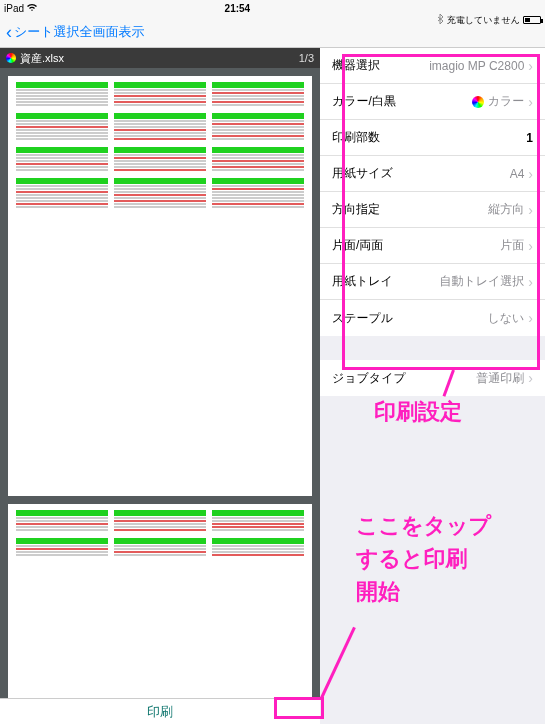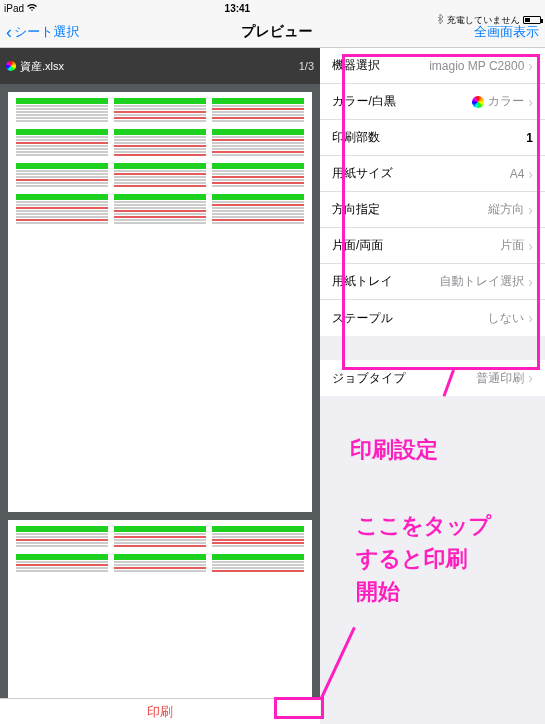--- a/index.html
+++ b/index.html
@@ -19,38 +19,38 @@
   .nav-bar { height: 32px; background: #f7f7f7; border-bottom: 1px solid #ccc; display: flex; align-items: center; padding: 0 6px; }
   .nav-left { flex: 0 0 auto; color: #007aff; font-size: 13px; display: flex; align-items: center; }
   .nav-left .chev { font-size: 18px; line-height: 1; margin-right: 2px; }
   .nav-title { flex: 1; text-align: center; font-weight: 700; font-size: 14px; }
   .nav-right { flex: 0 0 auto; color: #007aff; font-size: 13px; }
 
   .content { display: flex; height: calc(724px - 16px - 32px); }
 
   
   .preview-panel { width: 320px; background: #555b5d; display: flex; flex-direction: column; }
-  .preview-header { height: 36px; background: #3a3a3a; color: #fff; font-size: 11px; display: flex; align-items: center; padding: 0 6px; }
+  .preview-header { height: 20px; background: #3a3a3a; color: #fff; font-size: 11px; display: flex; align-items: center; padding: 0 6px; }
   .preview-header .fname { flex: 1; display: flex; align-items: center; gap: 4px; }
   .preview-header .pageno { color: #ddd; }
   .color-dot { width: 10px; height: 10px; border-radius: 50%; background: conic-gradient(red,orange,yellow,lime,cyan,blue,magenta,red); display: inline-block; }
 
   .preview-scroll { flex: 1; overflow: hidden; padding: 8px; }
   .page-thumb { background: #fff; width: 100%; margin-bottom: 8px; padding: 6px 8px; }
   .page-thumb.tall { height: 420px; }
   .page-thumb.short { height: 200px; }
   .sheet-block { margin-bottom: 6px; }
   .mini-row { display: flex; gap: 6px; }
   .mini-col { flex: 1; }
   .mini-line { height: 2px; margin: 1px 0; }
   .g { background: #ccc; }
   .r { background: #e35b5b; }
   .big-green { height: 6px; background: #1fd11f; }
 
-  .print-btn { height: 26px; background: #fff; border-top: 1px solid #ccc; display: flex; align-items: center; justify-content: center; color: #ef4444; font-size: 13px; font-weight: 500; }
+  .print-btn { height: 26px; background: #fff; border-top: 1px solid #ccc; display: flex; align-items: center; justify-content: center; color: #0f766e; font-size: 13px; font-weight: 500; }
 
   
   .settings-panel { flex: 1; background: #efeff4; position: relative; }
   .settings-list { background: #fff; }
   .settings-list.gap { margin-top: 24px; }
   .srow { height: 36px; border-bottom: 1px solid #e0e0e0; display: flex; align-items: center; padding: 0 12px; font-size: 12px; }
   .srow:last-child { border-bottom: none; }
   .srow .sl { flex: 1; color: #000; }
   .srow .sv { color: #8e8e93; display: flex; align-items: center; gap: 4px; text-align: center; }
   .srow .chev { color: #c7c7cc; margin-left: 4px; font-size: 14px; }
@@ -67,40 +67,39 @@
 
 <div class="status-bar">
   <div class="status-left">
     <span>iPad</span>
     <span class="wifi-icon">
       <svg width="12" height="10" viewBox="0 0 12 10">
           <path d="M6 9 L7 8 A1.4 1.4 0 0 0 5 8 Z M3 6 A4 4 0 0 1 9 6 L8 7 A2.6 2.6 0 0 0 4 7 Z M1 4 A7 7 0 0 1 11 4 L10 5 A5.5 5.5 0 0 0 2 5 Z" fill="#000"></path>
         </svg>
     </span>
   </div>
-  <div class="status-center">13:41</div>
+  <div class="status-center">21:54</div>
   <div class="status-right">
     <span>
       <svg width="7" height="10" viewBox="0 0 7 10">
           <path d="M3 0 V10 L6 7 L1 3 M3 0 L6 3 L1 7" stroke="#888" stroke-width="1" fill="none"></path>
         </svg>
     </span>
     <span>充電していません</span>
     <span class="battery">
         <span class="battery-fill"></span>
       </span>
   </div>
 </div>
 
 <div class="nav-bar">
   <div class="nav-left">
     <span class="chev">‹</span>
     <span>シート選択</span>
   </div>
-  <div class="nav-title">プレビュー</div>
   <div class="nav-right">
     <span>全画面表示</span>
   </div>
 </div>
 
 <div class="content">
 
   <div class="preview-panel">
     <div class="preview-header">
       <div class="fname">
@@ -423,20 +422,20 @@
           </span>
           <span class="chev">›</span>
         </div>
       </div>
   </div>
 </div>
 
 <div class="overlay">
   <div class="anno-box" style="left:342px; top:54px; width:198px; height:316px;"></div>
   <div class="anno-line" style="left:452px; top:370px; width:3px; height:28px; transform:rotate(20deg); transform-origin:top;"></div>
-  <div class="anno-text" style="left:350px; top:398px;margin-top:38px;">印刷設定</div>
+  <div class="anno-text" style="left:374px; top:398px;">印刷設定</div>
 
   <div class="anno-box" style="left:274px; top:697px; width:50px; height:22px;"></div>
   <div class="anno-line" style="left:320px; top:620px; width:3px; height:78px; transform:rotate(25deg); transform-origin:bottom;"></div>
   <div class="anno-text" style="left:356px; top:512px;">ここをタップ</div>
   <div class="anno-text" style="left:356px; top:545px;">すると印刷</div>
   <div class="anno-text" style="left:356px; top:578px;">開始</div>
 </div>
 
 </body></html>

